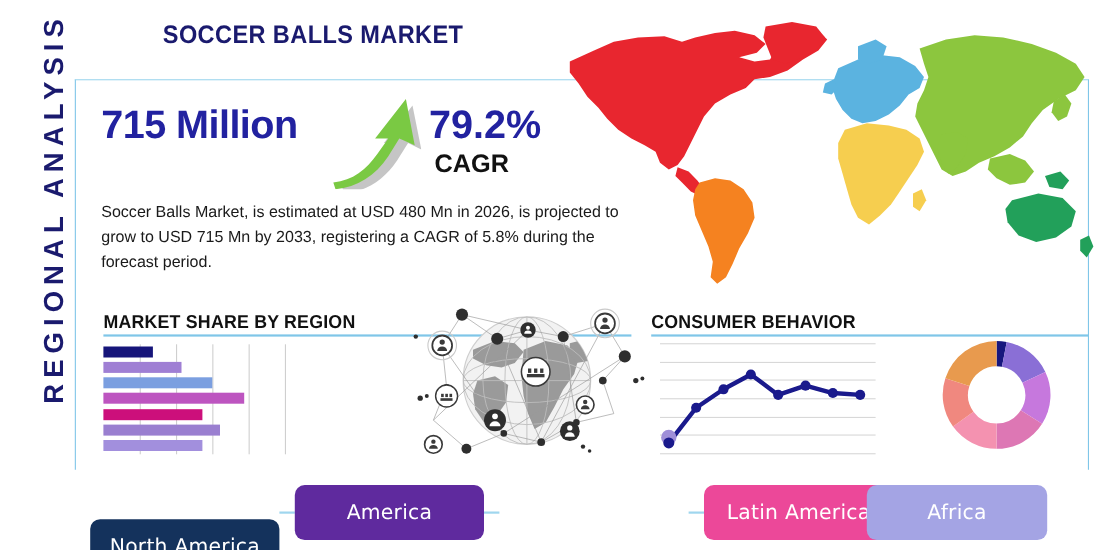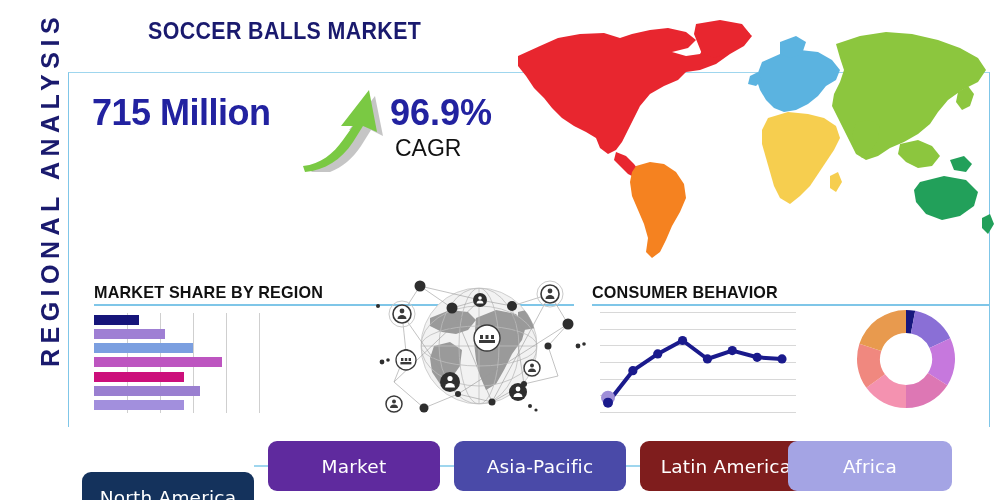--- a/index.html
+++ b/index.html
@@ -65,21 +65,21 @@
     font-family: "Liberation Sans", sans-serif;
     letter-spacing: -0.3px;
   }
   .cagr-big {
     position: absolute; left: 310px; top: 0;
     color: #2222a0; font-size: 36px; font-weight: 700;
     font-family: "Liberation Sans Narrow", "Liberation Sans", sans-serif;
   }
   .cagr-sub {
     position: absolute; left: 315px; top: 43px;
-    color: #111111; font-size: 23px; font-weight: 400;
+    color: #111111; font-size: 23px; font-weight: 700;
     font-family: "Liberation Sans", sans-serif;
   }
   .growth-arrow { position: absolute; left: 213px; top: -8px; width: 90px; height: 88px; }
 
   
   .body-text {
     position: absolute;
     left: 92px; top: 182px;
     width: 500px;
     color: #1a1a1a;
@@ -221,24 +221,25 @@
       <svg viewBox="0 0 90 88" width="90" height="88" aria-hidden="true">
         <path fill="#7f7f7f" opacity="0.45" d="
           M14,84 C30,82 42,72 52,58 L62,44 L52,44 L78,10 L86,50 L74,44 L64,60
           C52,78 36,88 16,90 Z" transform="translate(4,2)"></path>
         <path fill="#7ac943" d="
           M10,82 C28,80 40,70 50,56 L60,42 L48,42 L76,6 L84,48 L70,42 L60,58
           C48,76 32,86 12,88 Z"></path>
       </svg>
     </div>
 
-    <div class="cagr-big">96.9%</div>
+    <div class="cagr-big">79.2%</div>
     <div class="cagr-sub">CAGR</div>
   </div>
 
+  <div class="body-text">Soccer Balls Market, is estimated at USD 480 Mn in 2026, is projected to grow to USD 715 Mn by 2033, registering a CAGR of 5.8% during the forecast period.</div>
 
   <div class="sec-head" id="head-market">MARKET SHARE BY REGION</div>
   <div class="sec-rule" id="rule-market"></div>
 
   <div class="sec-head" id="head-consumer">CONSUMER BEHAVIOR</div>
   <div class="sec-rule" id="rule-consumer"></div>
 
   <div class="barchart" id="bar-chart">
       <div class="bar-grid" style="left: 33px;"></div>
       <div class="bar-grid" style="left: 66px;"></div>
@@ -399,22 +400,21 @@
         <path d="M95.33652557083495,30.136814713311438 A49,49 0 0 1 92.37206834959875,77.25551295397082 L72.9525260630524,64.9314966694539 A26,26 0 0 0 74.5255033641165,39.92973841930811 Z" fill="#c678dd"></path>
         <path d="M92.37206834959875,77.25551295397082 A49,49 0 0 1 51,100 L51,77 A26,26 0 0 0 72.9525260630524,64.9314966694539 Z" fill="#dd77b4"></path>
         <path d="M51,100 A49,49 0 0 1 11.35816727562758,79.80147736233118 L29.965558146251368,66.2824165596043 A26,26 0 0 0 51,77 Z" fill="#f492b0"></path>
         <path d="M11.35816727562758,79.80147736233118 A49,49 0 0 1 4.398230701537479,35.858167275627565 L26.27253057632601,42.96555814625136 A26,26 0 0 0 29.965558146251368,66.2824165596043 Z" fill="#f0887f"></path>
         <path d="M4.398230701537479,35.858167275627565 A49,49 0 0 1 50.99999999999999,2 L50.99999999999999,25 A26,26 0 0 0 26.27253057632601,42.96555814625136 Z" fill="#e89a4e"></path>
       </svg></div>
 
   <div class="tabs" id="region-tabs">
       <div class="tab" style="left: 0px; width: 172px; background: rgb(20, 50, 92); margin-top: 31px;">North America</div>
       <div class="tab-connector" style="left: 172px;"></div>
-      <div class="tab" style="left: 186px; width: 172px; background: rgb(95, 42, 158);">Market</div>
+      <div class="tab" style="left: 186px; width: 172px; background: rgb(95, 42, 158);">America</div>
       <div class="tab-connector" style="left: 358px;"></div>
-      <div class="tab" style="left: 372px; width: 172px; background: rgb(74, 74, 168);">Asia-Pacific</div>
       <div class="tab-connector" style="left: 544px;"></div>
-      <div class="tab" style="left: 558px; width: 172px; background: #7f1d1d;">Latin America</div>
+      <div class="tab" style="left: 558px; width: 172px; background: #ec4899;">Latin America</div>
       <div class="tab-connector" style="left: 730px;"></div>
       <div class="tab" style="left: 706px; width: 164px; background: rgb(164, 164, 228);">Africa</div>
     </div>
 
 </div>
 
 </body></html>

